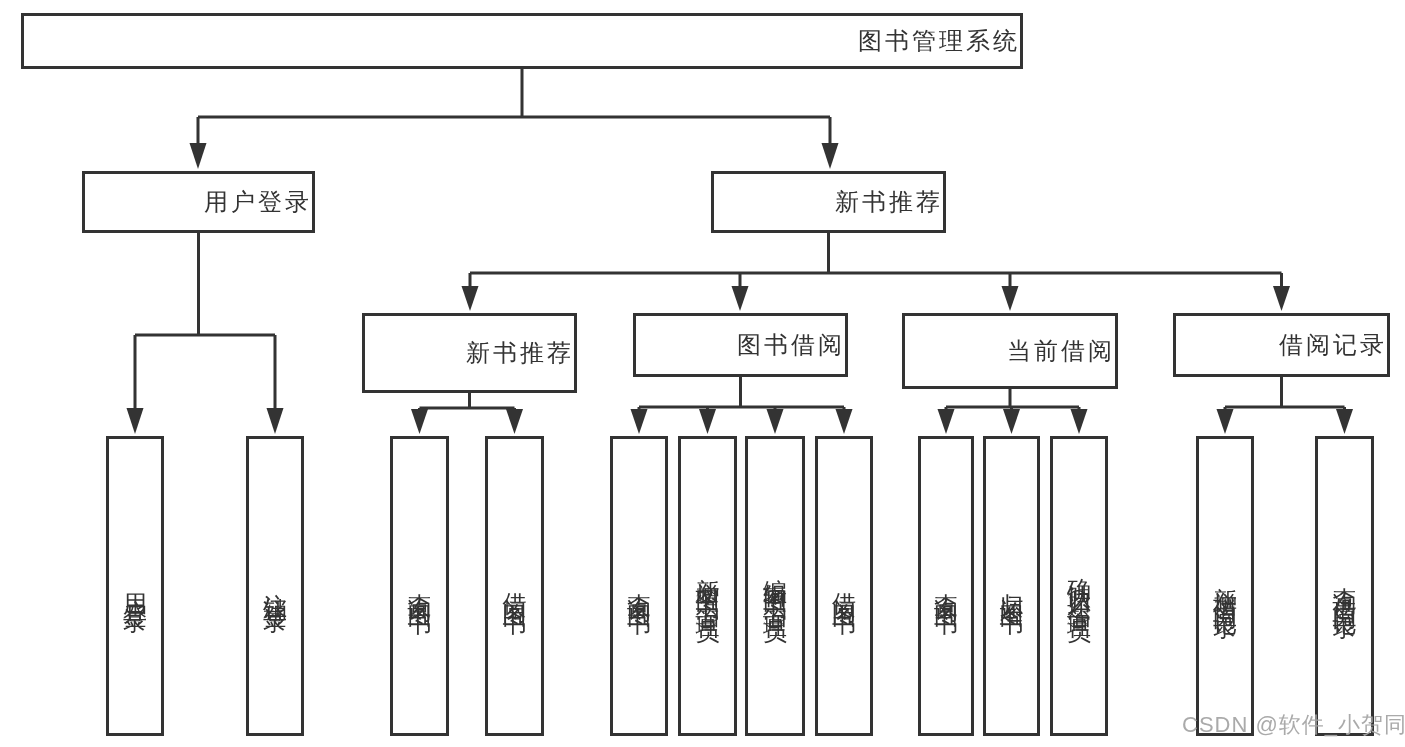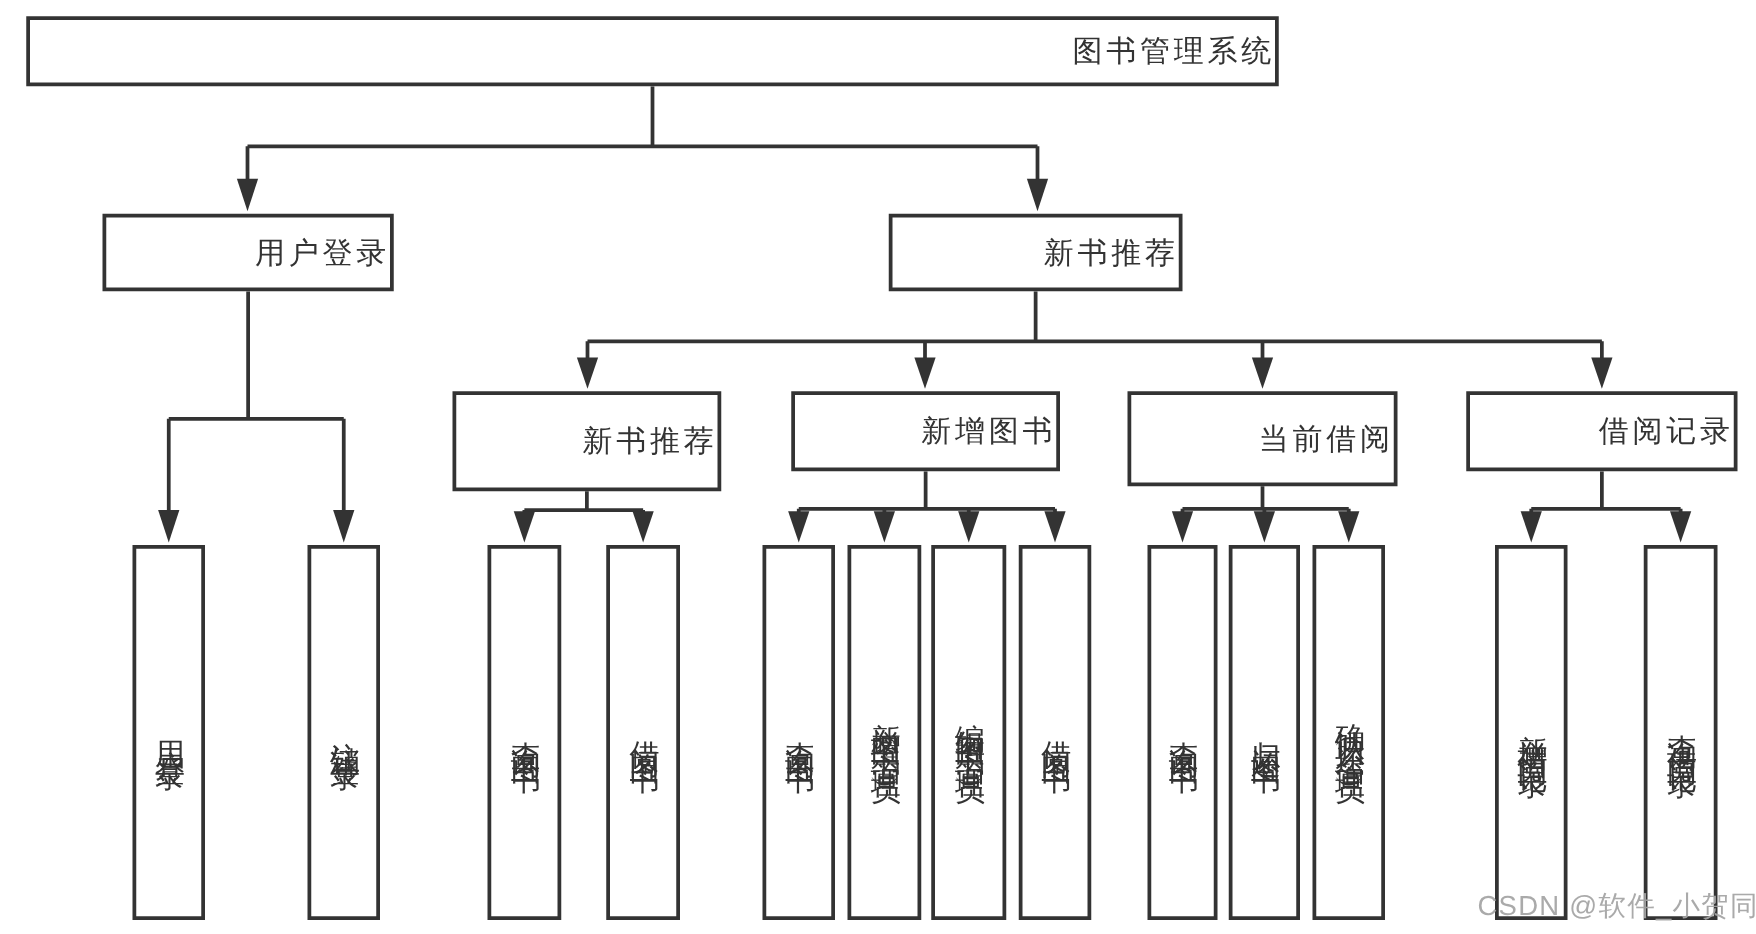--- a/index.html
+++ b/index.html
@@ -92,21 +92,21 @@
     <span class="hlabel">用户登录</span>
   </div>
   <div class="hnode" style="left:711px;top:171px;width:235px;height:62px">
     <span class="hlabel">新书推荐</span>
   </div>
 
   <div class="hnode" style="left:362px;top:313px;width:215px;height:80px">
     <span class="hlabel">新书推荐</span>
   </div>
   <div class="hnode" style="left:633px;top:313px;width:215px;height:64px">
-    <span class="hlabel">新增图书</span>
+    <span class="hlabel">图书借阅</span>
   </div>
   <div class="hnode" style="left:902px;top:313px;width:216px;height:76px">
     <span class="hlabel">当前借阅</span>
   </div>
   <div class="hnode" style="left:1173px;top:313px;width:217px;height:64px">
     <span class="hlabel">借阅记录</span>
   </div>
 
   <div class="leaf" style="left:106px;width:58px">
     <span class="vlabel">用户登录</span>

